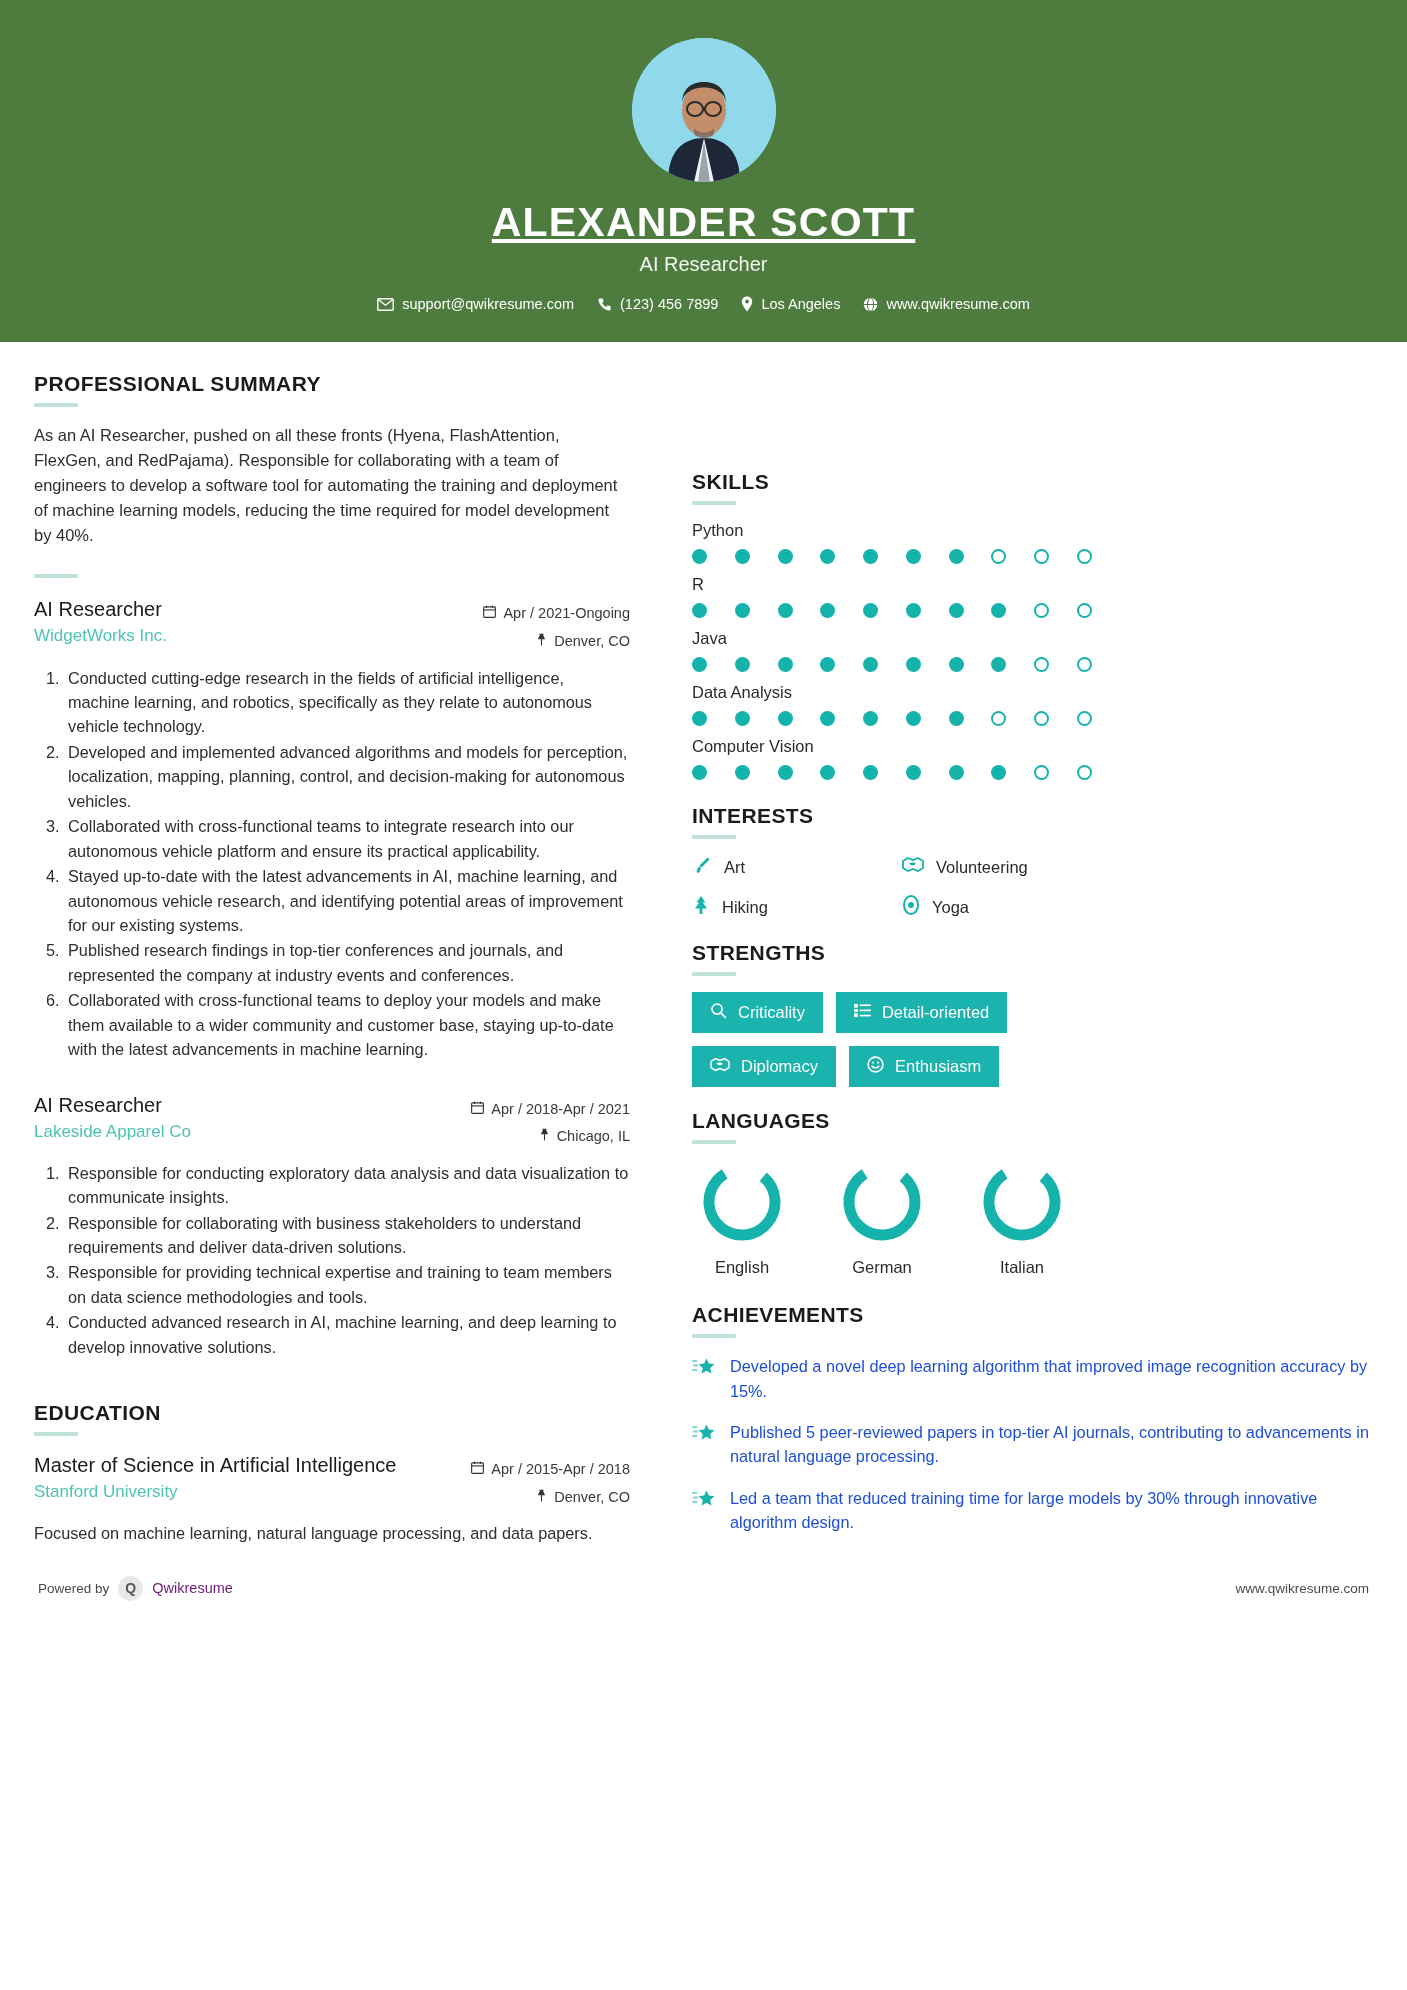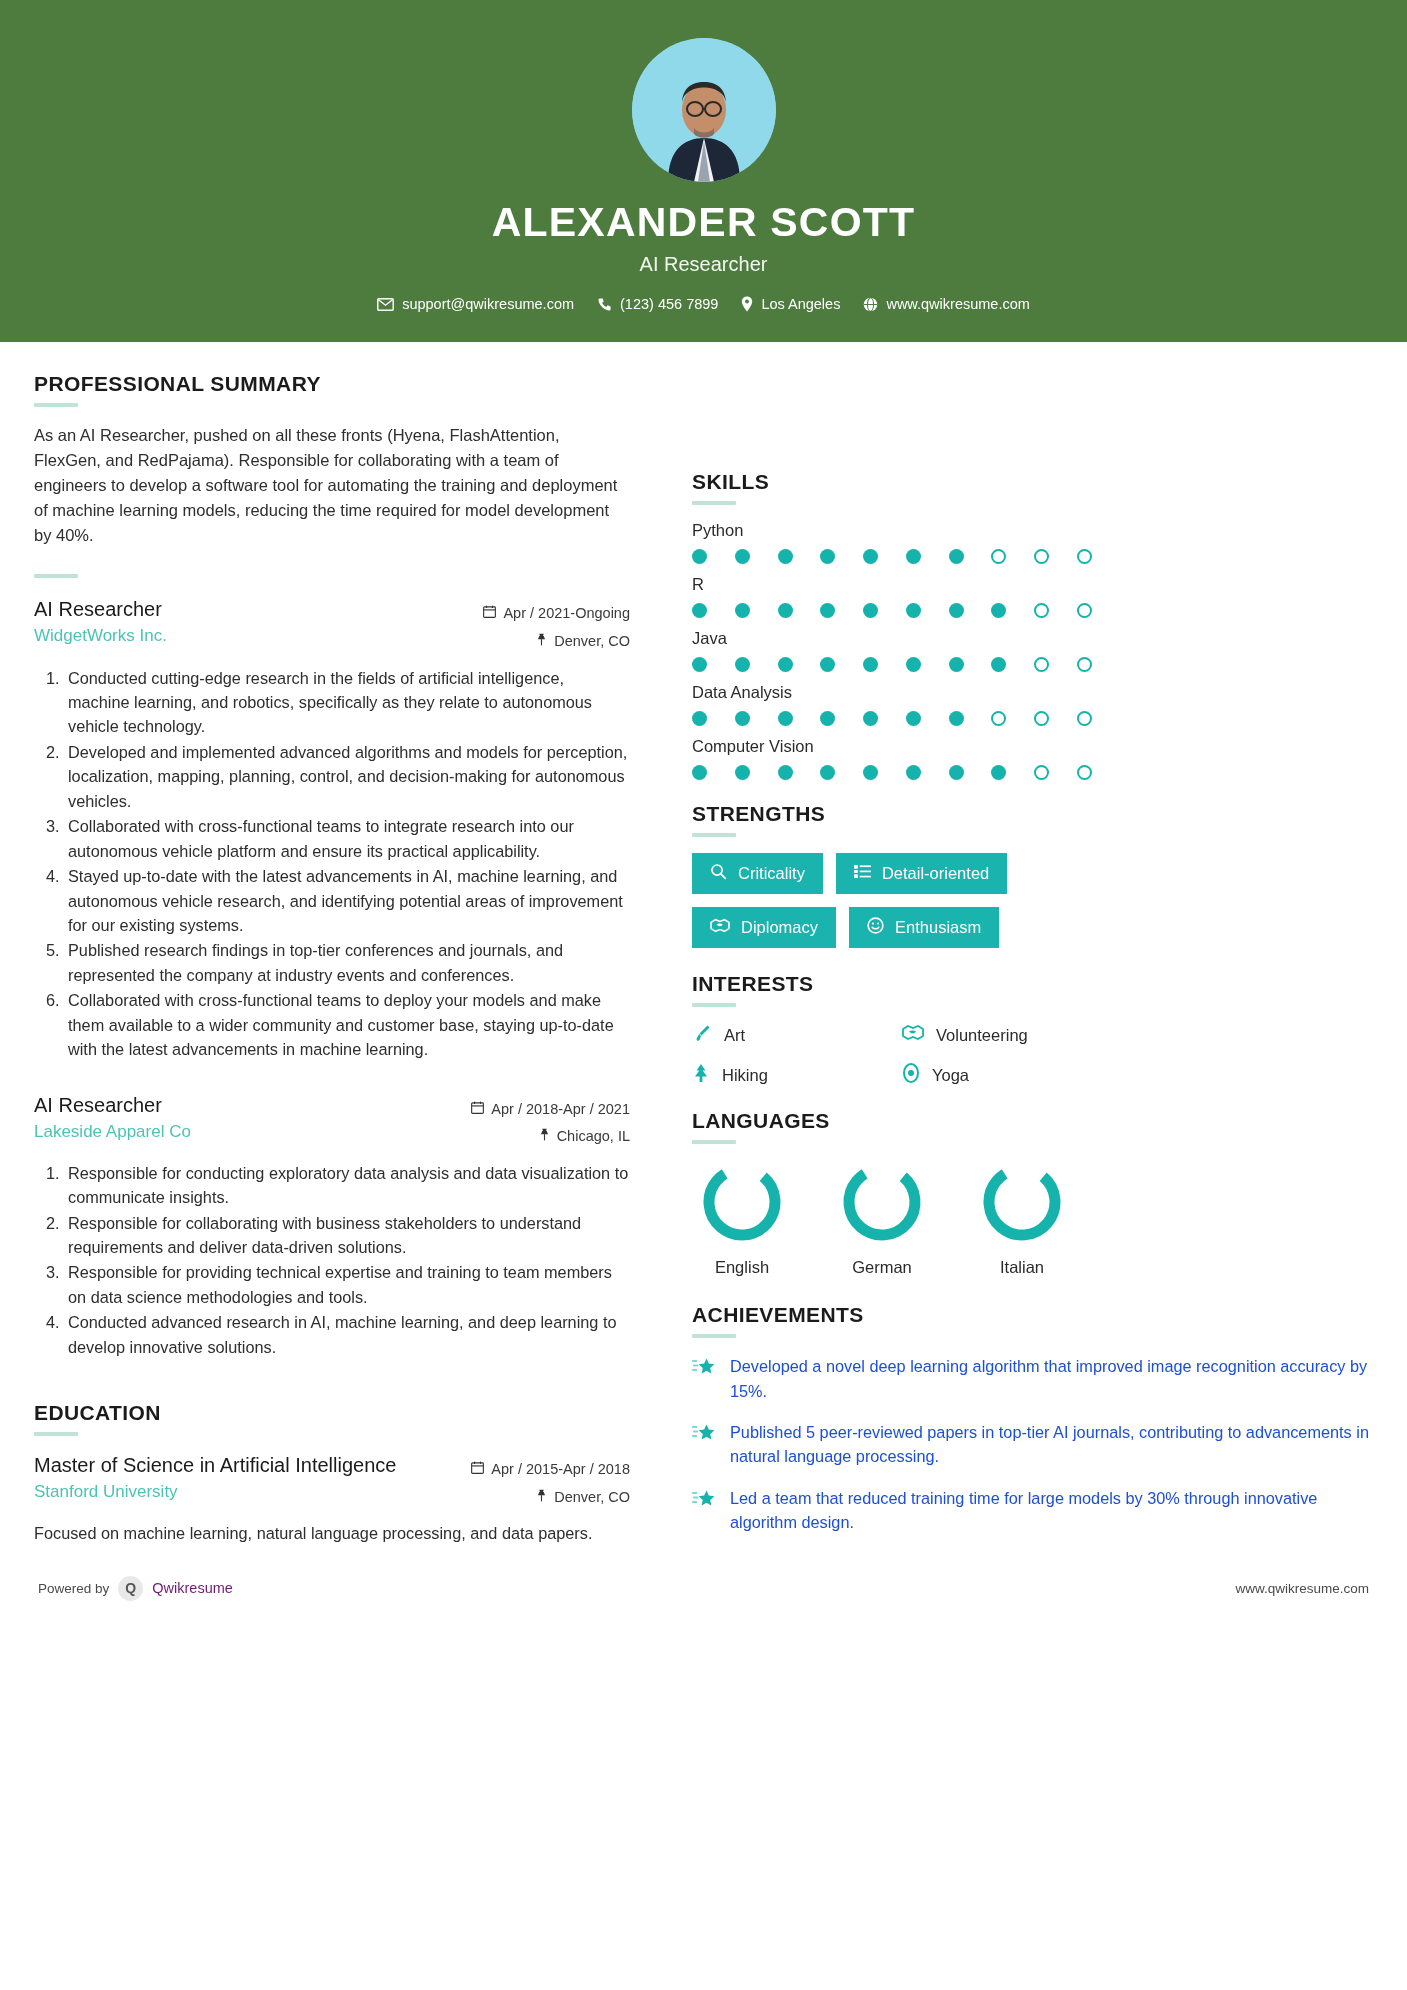--- a/index.html
+++ b/index.html
@@ -30,20 +30,21 @@
     position: relative;
   }
   .avatar-svg { display: block; width: 144px; height: 144px; }
   .full-name {
     color: #ffffff;
     font-size: 41px;
     font-weight: bold;
     letter-spacing: 1.2px;
     line-height: 1.1;
     margin-bottom: 8px;
+    text-decoration: underline;
   }
   .job-title {
     color: #f2f7f0;
     font-size: 20px;
     font-weight: 400;
     margin-bottom: 20px;
   }
   .contact-row {
     display: flex;
     justify-content: center;
@@ -526,20 +527,64 @@
                 <span class="dot"></span>
                 <span class="dot"></span>
                 <span class="dot"></span>
                 <span class="dot empty"></span>
                 <span class="dot empty"></span>
               </div>
             </div>
           </div>
       </div>
 
+      <div class="sec" style="margin-top:24px;">
+        <div class="sec-title">INTERESTS</div>
+        <div class="sec-rule"></div>
+        <div class="interests-grid">
+          <div class="interest">
+            <span>
+              <svg width="20" height="20" viewBox="0 0 20 20">
+                  <path d="M15.5 2.5 L17.5 4.5 L9.5 12.5 L7.5 10.5 Z" fill="#16b3ad"></path>
+                  <path d="M7 11 L9 13 L7.5 17 C6.8 18.3 4.8 18 4.6 16.5 C4.4 14.6 6.2 13.6 7 11 Z" fill="#16b3ad"></path>
+                </svg>
+            </span>
+            <span>Art</span>
+          </div>
+          <div class="interest">
+            <span>
+              <svg width="22" height="20" viewBox="0 0 22 20">
+                  <path d="M1 6 L6 3 L11 5 L16 3 L21 6 L21 13 L16 16 L11 14 L6 16 L1 13 Z" fill="none" stroke="#16b3ad" stroke-width="1.8"></path>
+                  <path d="M7 8.5 C9 7 12 7 14 8.5 C12.5 11 9.5 11 7 8.5 Z" fill="#16b3ad"></path>
+                </svg>
+            </span>
+            <span>Volunteering</span>
+          </div>
+          <div class="interest">
+            <span>
+              <svg width="18" height="20" viewBox="0 0 18 20">
+                  <path d="M9 1 L13.5 7.5 L4.5 7.5 Z" fill="#16b3ad"></path>
+                  <path d="M9 5 L15 13.5 L3 13.5 Z" fill="#16b3ad"></path>
+                  <rect x="7.6" y="13" width="2.8" height="6" fill="#16b3ad"></rect>
+                </svg>
+            </span>
+            <span>Hiking</span>
+          </div>
+          <div class="interest">
+            <span>
+              <svg width="18" height="20" viewBox="0 0 18 20">
+                  <ellipse cx="9" cy="10" rx="7" ry="9" fill="none" stroke="#16b3ad" stroke-width="2"></ellipse>
+                  <circle cx="9" cy="10" r="3" fill="#16b3ad"></circle>
+                </svg>
+            </span>
+            <span>Yoga</span>
+          </div>
+        </div>
+      </div>
+
       <div class="sec" style="margin-top:22px;">
         <div class="sec-title">STRENGTHS</div>
         <div class="sec-rule"></div>
         <div class="strengths-wrap">
           <span class="strength-chip">
             <span>
               <svg width="17" height="17" viewBox="0 0 18 18">
                   <circle cx="7.5" cy="7.5" r="5.4" fill="none" stroke="#fff" stroke-width="1.8"></circle>
                   <line x1="11.4" y1="11.4" x2="16.2" y2="16.2" stroke="#fff" stroke-width="1.9" stroke-linecap="round"></line>
                 </svg>
@@ -572,64 +617,20 @@
             <span>
               <svg width="17" height="17" viewBox="0 0 18 18">
                   <circle cx="9" cy="9" r="7.8" fill="none" stroke="#fff" stroke-width="1.7"></circle>
                   <circle cx="6.3" cy="7" r="1.1" fill="#fff"></circle>
                   <circle cx="11.7" cy="7" r="1.1" fill="#fff"></circle>
                   <path d="M5.5 10.8 C7 13 11 13 12.5 10.8" fill="none" stroke="#fff" stroke-width="1.6" stroke-linecap="round"></path>
                 </svg>
             </span>
             <span>Enthusiasm</span>
           </span>
-        </div>
-      </div>
-
-      <div class="sec" style="margin-top:24px;">
-        <div class="sec-title">INTERESTS</div>
-        <div class="sec-rule"></div>
-        <div class="interests-grid">
-          <div class="interest">
-            <span>
-              <svg width="20" height="20" viewBox="0 0 20 20">
-                  <path d="M15.5 2.5 L17.5 4.5 L9.5 12.5 L7.5 10.5 Z" fill="#16b3ad"></path>
-                  <path d="M7 11 L9 13 L7.5 17 C6.8 18.3 4.8 18 4.6 16.5 C4.4 14.6 6.2 13.6 7 11 Z" fill="#16b3ad"></path>
-                </svg>
-            </span>
-            <span>Art</span>
-          </div>
-          <div class="interest">
-            <span>
-              <svg width="22" height="20" viewBox="0 0 22 20">
-                  <path d="M1 6 L6 3 L11 5 L16 3 L21 6 L21 13 L16 16 L11 14 L6 16 L1 13 Z" fill="none" stroke="#16b3ad" stroke-width="1.8"></path>
-                  <path d="M7 8.5 C9 7 12 7 14 8.5 C12.5 11 9.5 11 7 8.5 Z" fill="#16b3ad"></path>
-                </svg>
-            </span>
-            <span>Volunteering</span>
-          </div>
-          <div class="interest">
-            <span>
-              <svg width="18" height="20" viewBox="0 0 18 20">
-                  <path d="M9 1 L13.5 7.5 L4.5 7.5 Z" fill="#16b3ad"></path>
-                  <path d="M9 5 L15 13.5 L3 13.5 Z" fill="#16b3ad"></path>
-                  <rect x="7.6" y="13" width="2.8" height="6" fill="#16b3ad"></rect>
-                </svg>
-            </span>
-            <span>Hiking</span>
-          </div>
-          <div class="interest">
-            <span>
-              <svg width="18" height="20" viewBox="0 0 18 20">
-                  <ellipse cx="9" cy="10" rx="7" ry="9" fill="none" stroke="#16b3ad" stroke-width="2"></ellipse>
-                  <circle cx="9" cy="10" r="3" fill="#16b3ad"></circle>
-                </svg>
-            </span>
-            <span>Yoga</span>
-          </div>
         </div>
       </div>
 
       <div class="sec" style="margin-top:22px;">
         <div class="sec-title">LANGUAGES</div>
         <div class="sec-rule"></div>
         <div class="lang-wrap" id="lang-list">
             <div class="lang-item"><svg width="84" height="84" viewBox="0 0 84 84">
                 <circle cx="42" cy="42" r="33" fill="none" stroke="#16b3ad" stroke-width="11" stroke-dasharray="165.8760921095411 207.34511513692635" transform="rotate(-50 42 42)"></circle>
               </svg><div class="lang-name">English</div></div>

